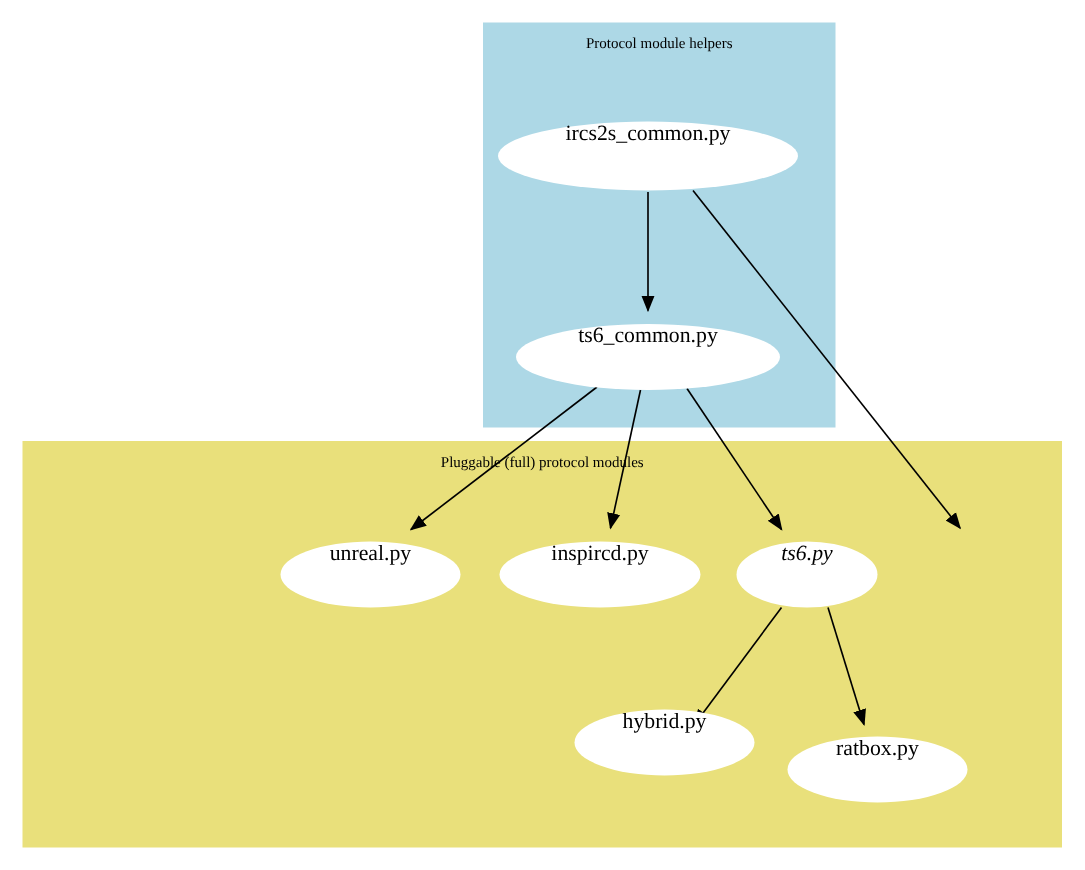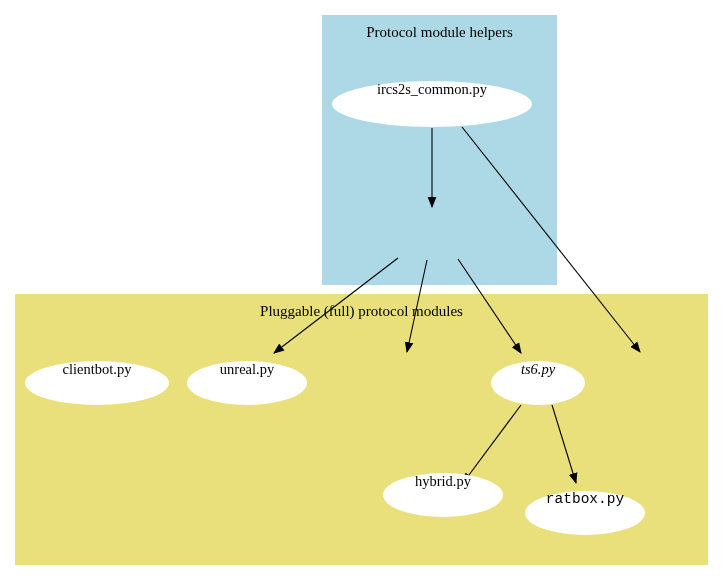--- a/index.html
+++ b/index.html
@@ -31,21 +31,21 @@
     width: 693px;
     height: 271px;
     background: #e9e07b;
   }
   .cluster-label {
     position: absolute;
     top: 9px;
     left: 0;
     width: 100%;
     text-align: center;
-    font-size: 15px;
+    font-size: 10px;
     color: #000000;
     white-space: nowrap;
   }
   .edge-layer {
     position: absolute;
     left: 0;
     top: 0;
     width: 723px;
     height: 580px;
     pointer-events: none;
@@ -66,21 +66,21 @@
     white-space: nowrap;
   }
   .n-ircs2s   { left: 332px; top:  81px; width: 200px; height: 46px; }
   .n-ts6c     { left: 344px; top: 216px; width: 176px; height: 44px; }
   .n-clientbot{ left:  25px; top: 361px; width: 144px; height: 44px; }
   .n-unreal   { left: 187px; top: 361px; width: 120px; height: 44px; }
   .n-inspircd { left: 333px; top: 361px; width: 134px; height: 44px; }
   .n-ts6      { left: 491px; top: 361px; width:  94px; height: 44px; font-style: italic; }
   .n-p10      { left: 602px; top: 361px; width:  96px; height: 44px; }
   .n-hybrid   { left: 383px; top: 473px; width: 120px; height: 44px; }
-  .n-ratbox   { left: 525px; top: 491px; width: 120px; height: 44px; font-family: Liberation Mono, monospace; }
+  .n-ratbox   { left: 525px; top: 491px; width: 120px; height: 44px; }
 </style>
 </head>
 <body>
 
 <div class="canvas">
 
   <div class="cluster cluster-helpers">
     <div class="cluster-label">Protocol module helpers</div>
   </div>
 
@@ -100,29 +100,32 @@
     <line x1="427" y1="260" x2="407" y2="352" marker-end="url(#arrow)"></line>
     <line x1="458" y1="259" x2="521" y2="353" marker-end="url(#arrow)"></line>
     <line x1="521" y1="405" x2="463" y2="483" marker-end="url(#arrow)"></line>
     <line x1="552" y1="405" x2="576" y2="483" marker-end="url(#arrow)"></line>
   </svg>
 
   <div class="node n-ircs2s">
     <span>ircs2s_common.py</span>
   </div>
 
+  <div class="node n-ts6c">
+    <span>ts6_common.py</span>
+  </div>
 
-  <div class="node n-clientbot">
-    <span>clientbot.py</span>
-  </div>
 
   <div class="node n-unreal">
     <span>unreal.py</span>
   </div>
 
+  <div class="node n-inspircd">
+    <span>inspircd.py</span>
+  </div>
 
   <div class="node n-ts6">
     <span>ts6.py</span>
   </div>
 
 
   <div class="node n-hybrid">
     <span>hybrid.py</span>
   </div>
 

